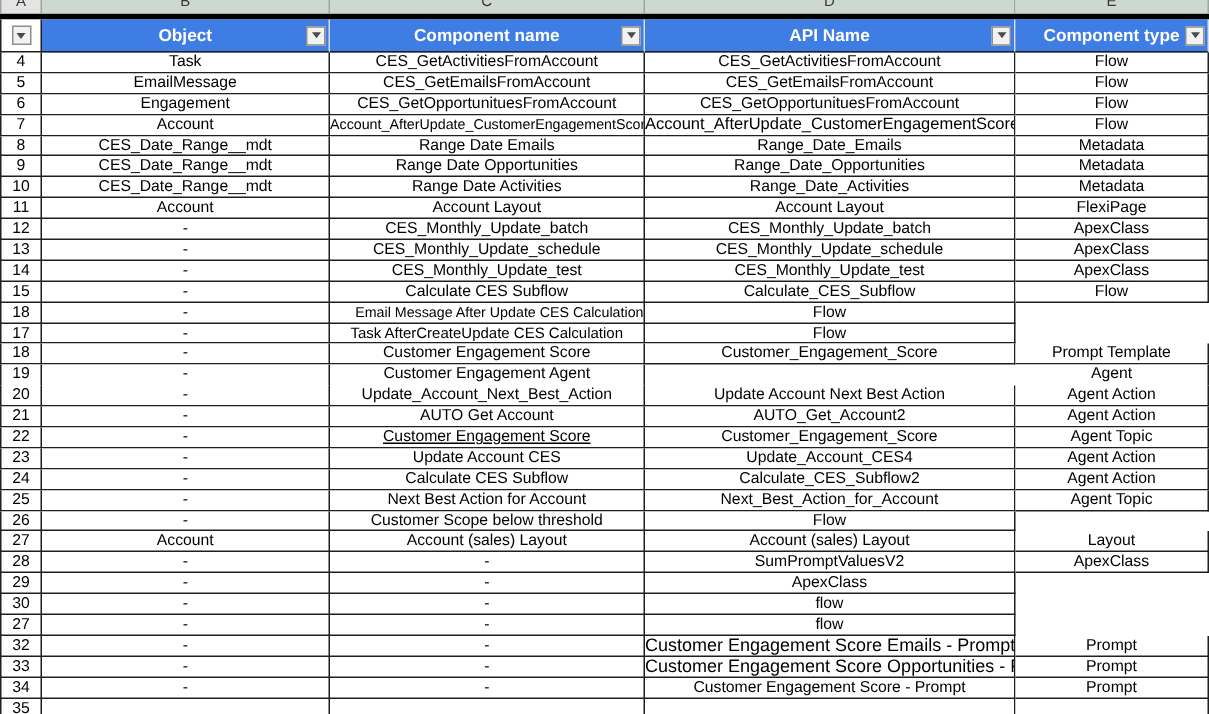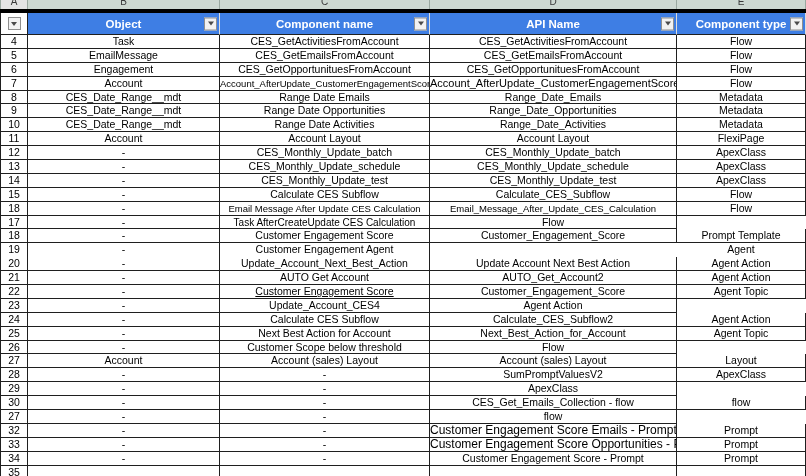--- a/index.html
+++ b/index.html
@@ -179,22 +179,21 @@
       <div class="grid-row data-row">
         <div class="cell num">15</div>
         <div class="cell">-</div>
         <div class="cell">Calculate CES Subflow</div>
         <div class="cell">Calculate_CES_Subflow</div>
         <div class="cell">Flow</div>
       </div>
       <div class="grid-row data-row">
         <div class="cell num">18</div>
         <div class="cell">-</div>
-        <div class="cell" style="font-size: 9.5px;">Email Message After Update CES Calculation</div>
-        <div class="cell" style="font-size: 9.5px;">Email_Message_After_Update_CES_Calculation</div>
+        <div class="cell" style="font-size: 9.5px; text-align: right;">Email Message After Update CES Calculation</div>
         <div class="cell">Flow</div>
       </div>
       <div class="grid-row data-row">
         <div class="cell num">17</div>
         <div class="cell">-</div>
         <div class="cell" style="font-size: 10px;">Task AfterCreateUpdate CES Calculation</div>
         <div class="cell">Flow</div>
       </div>
       <div class="grid-row data-row">
         <div class="cell num">18</div>
@@ -227,20 +226,21 @@
       <div class="grid-row data-row">
         <div class="cell num">22</div>
         <div class="cell">-</div>
         <div class="cell" style="text-decoration: underline;">Customer Engagement Score</div>
         <div class="cell">Customer_Engagement_Score</div>
         <div class="cell">Agent Topic</div>
       </div>
       <div class="grid-row data-row">
         <div class="cell num">23</div>
         <div class="cell">-</div>
+        <div class="cell">Update Account CES</div>
         <div class="cell">Update_Account_CES4</div>
         <div class="cell">Agent Action</div>
       </div>
       <div class="grid-row data-row">
         <div class="cell num">24</div>
         <div class="cell">-</div>
         <div class="cell">Calculate CES Subflow</div>
         <div class="cell">Calculate_CES_Subflow2</div>
         <div class="cell">Agent Action</div>
       </div>
@@ -274,21 +274,20 @@
       <div class="grid-row data-row">
         <div class="cell num">29</div>
         <div class="cell">-</div>
         <div class="cell">-</div>
         <div class="cell">ApexClass</div>
       </div>
       <div class="grid-row data-row">
         <div class="cell num">30</div>
         <div class="cell">-</div>
         <div class="cell">-</div>
-        <div class="cell">CES_Get_Emails_Collection - flow</div>
         <div class="cell">flow</div>
       </div>
       <div class="grid-row data-row">
         <div class="cell num">27</div>
         <div class="cell">-</div>
         <div class="cell">-</div>
         <div class="cell">flow</div>
       </div>
       <div class="grid-row data-row">
         <div class="cell num">32</div>

